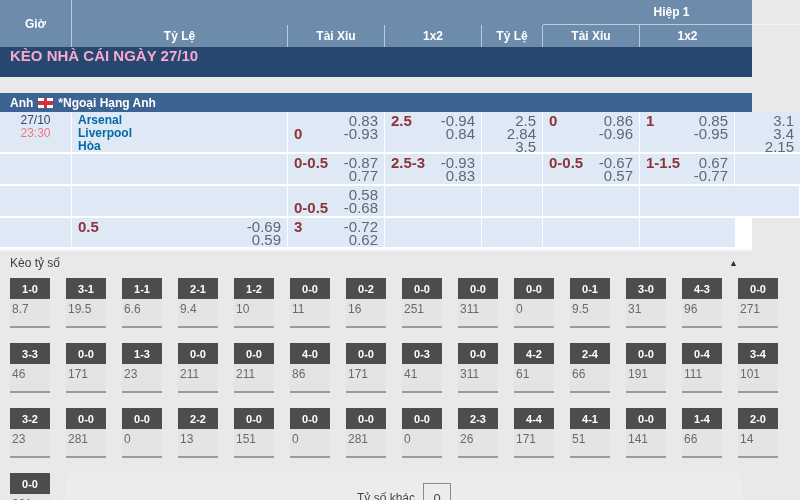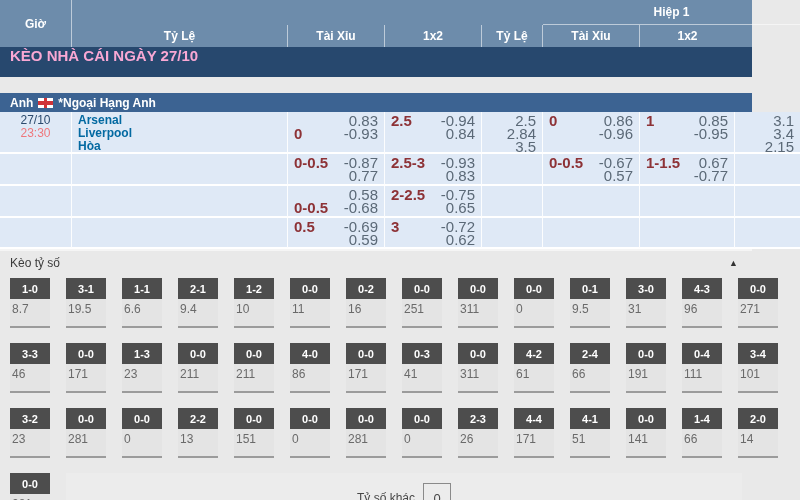--- a/index.html
+++ b/index.html
@@ -267,31 +267,20 @@
 
     <div class="line">
           <span class="hcap"></span>
           <span class="val">0.58</span>
         </div>
         <div class="line">
           <span class="hcap">0-0.5</span>
           <span class="val">-0.68</span>
         </div>
       </div>
-    <div class="bc">
-
-    <div class="line">
-          <span class="hcap">2-2.5</span>
-          <span class="val">-0.75</span>
-        </div>
-        <div class="line">
-          <span class="hcap"></span>
-          <span class="val">0.65</span>
-        </div>
-      </div>
     <div class="bc"></div>
     <div class="bc"></div>
     <div class="bc"></div>
     <div class="bc last"></div>
 
     <div class="bc gio-cell"></div>
     <div class="bc"></div>
     <div class="bc">
 
     <div class="line">

